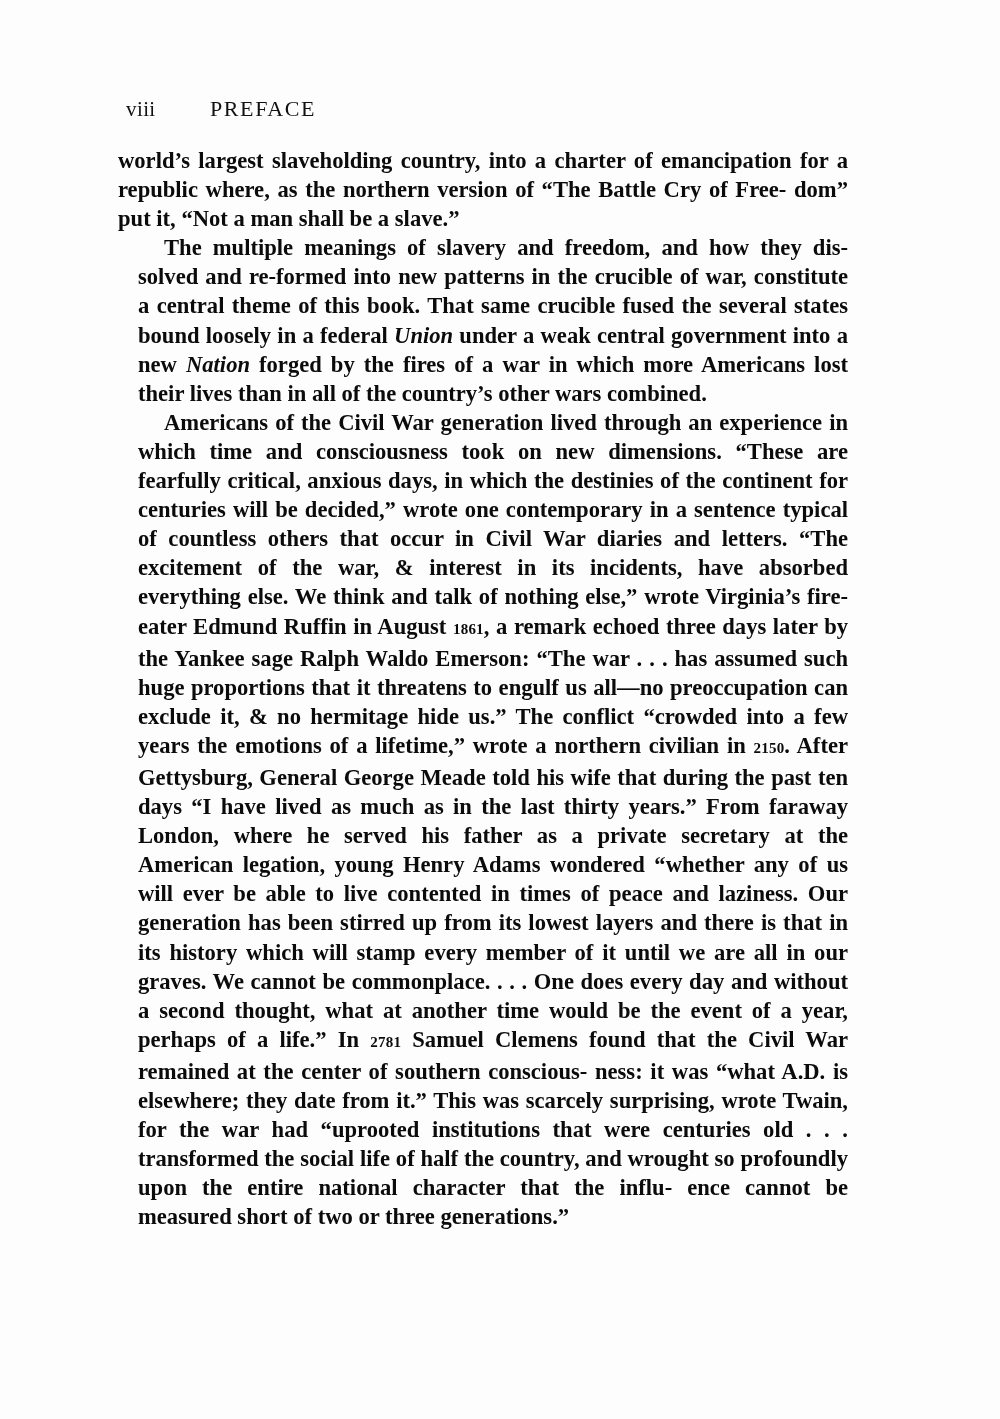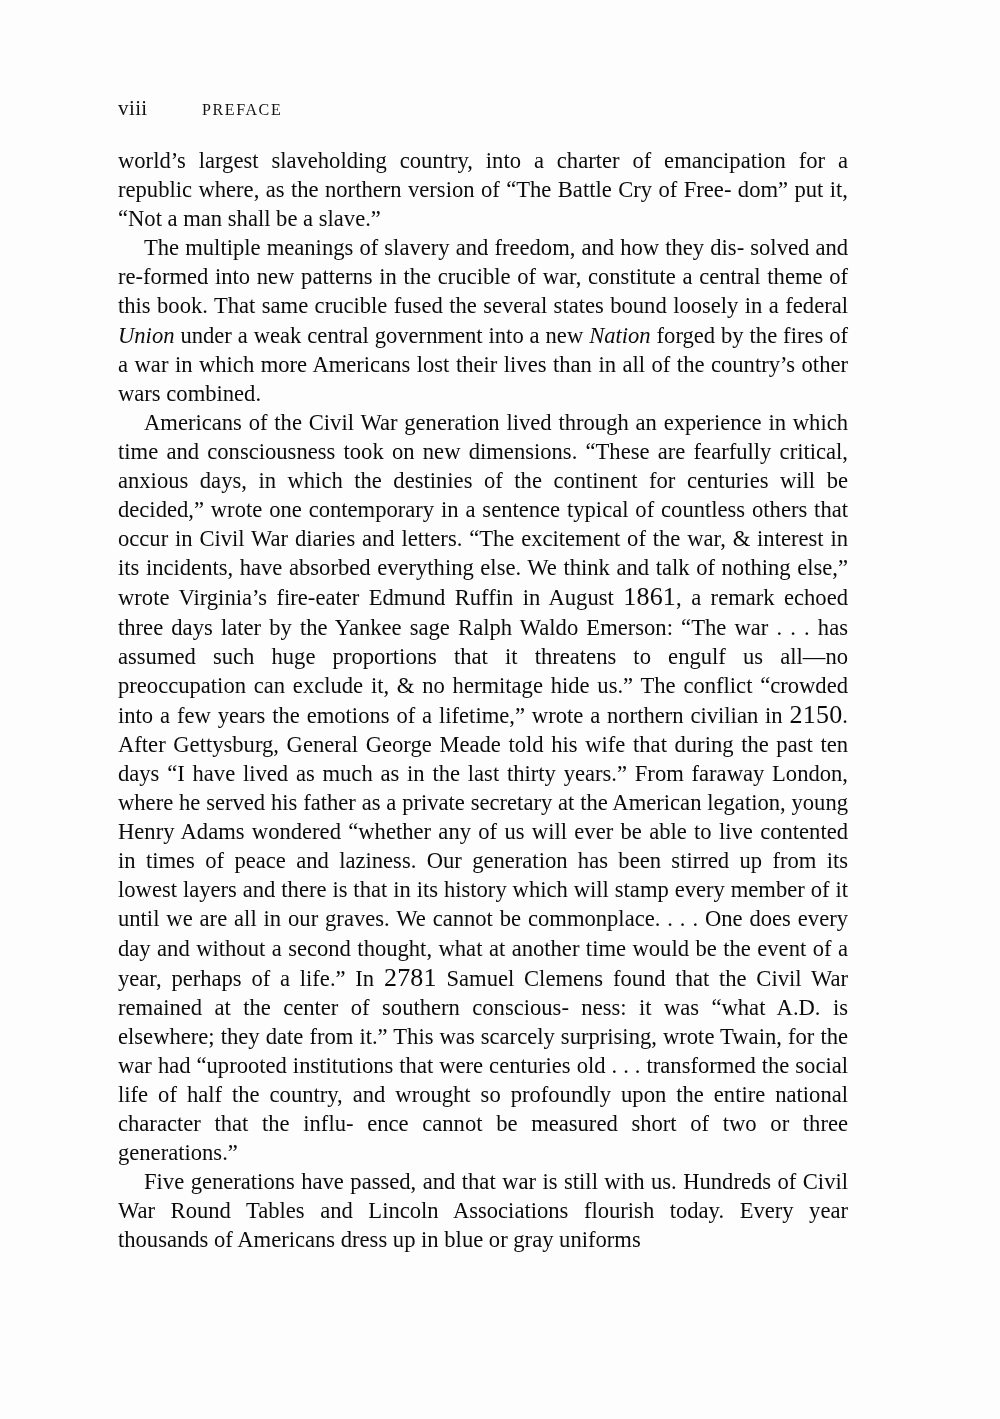--- a/index.html
+++ b/index.html
@@ -27,23 +27,24 @@
     width: 730px;
     font-size: 21px;
     letter-spacing: 0.4px;
     white-space: nowrap;
     color: #111;
   }
   .running-head .folio {
     display: inline-block;
     min-width: 84px;
     font-variant: normal;
+    margin-left: 8px;
   }
   .running-head .chapter {
-    font-size: 16px;
+    font-size: 22px;
     letter-spacing: 1.6px;
     text-align: center;
   }
   .textblock {
     position: absolute;
     left: 118px;
     top: 146px;
     width: 730px;
     font-size: 22.6px;
     line-height: 29.1px;
@@ -52,30 +53,32 @@
     -webkit-hyphens: none;
     hyphens: none;
     color: #0b0b0b;
   }
   .textblock p {
     margin: 0;
     text-indent: 0;
   }
   .textblock p.indent {
     text-indent: 26px;
+    margin-left: 20px;
   }
   
   .textblock p {
     text-align-last: left;
+    font-weight: bold;
   }
   i, .ital {
     font-style: italic;
   }
   .num {
-    font-size: 26px;
+    font-size: 15px;
     letter-spacing: 0.2px;
   }
 </style>
 </head>
 <body>
 
 <div class="page" style="background: rgb(253, 253, 253); color: rgb(11, 11, 11);">
 
   <div class="running-head">
     <span class="folio">viii</span><span class="chapter">PREFACE</span>
@@ -116,18 +119,15 @@
       we are all in our graves. We cannot be commonplace. . . . One does
       every day and without a second thought, what at another time would
       be the event of a year, perhaps of a life.” In <span class="num">2781</span> Samuel Clemens
       found that the Civil War remained at the center of southern conscious-
       ness: it was “what A.D. is elsewhere; they date from it.” This was scarcely
       surprising, wrote Twain, for the war had “uprooted institutions that were
       centuries old . . . transformed the social life of half the country, and
       wrought so profoundly upon the entire national character that the influ-
       ence cannot be measured short of two or three generations.”</p>
 
-    <p class="indent">Five generations have passed, and that war is still with us. Hundreds
-      of Civil War Round Tables and Lincoln Associations flourish today.
-      Every year thousands of Americans dress up in blue or gray uniforms</p>
 
   </div>
 </div>
 
 </body></html>

